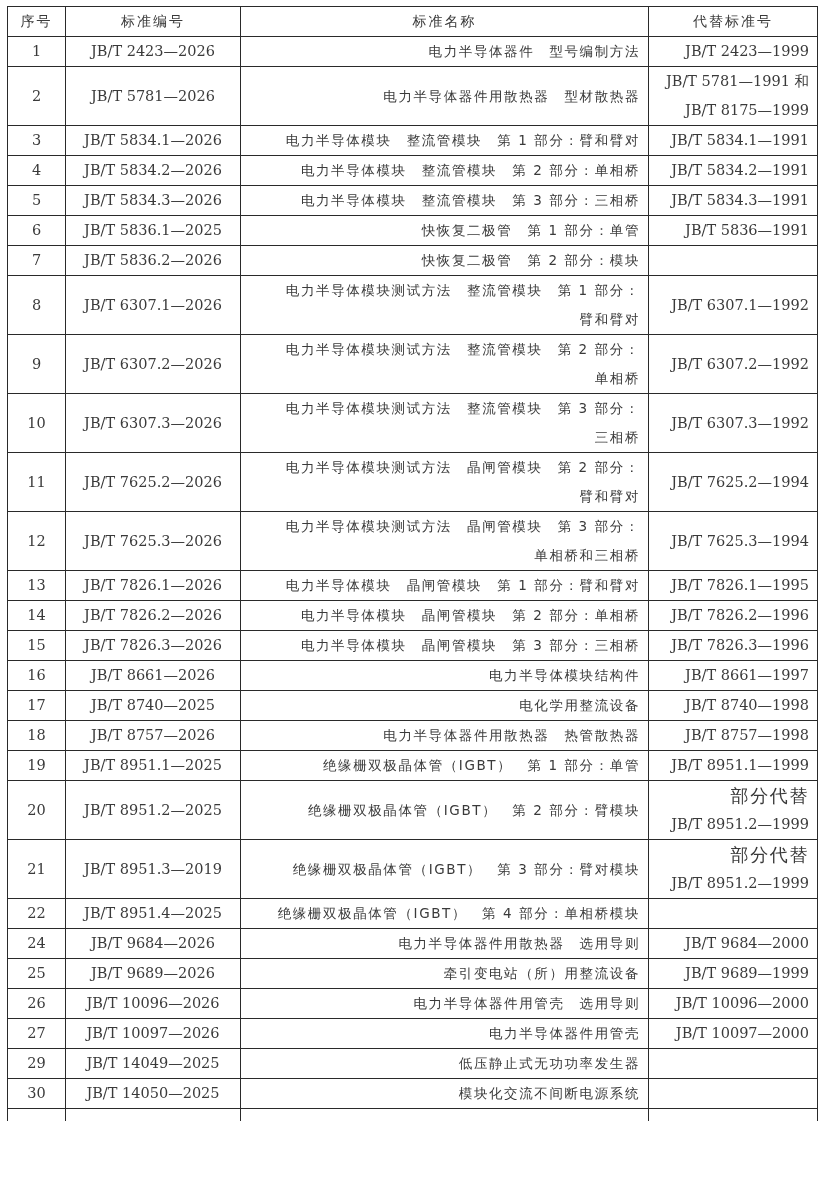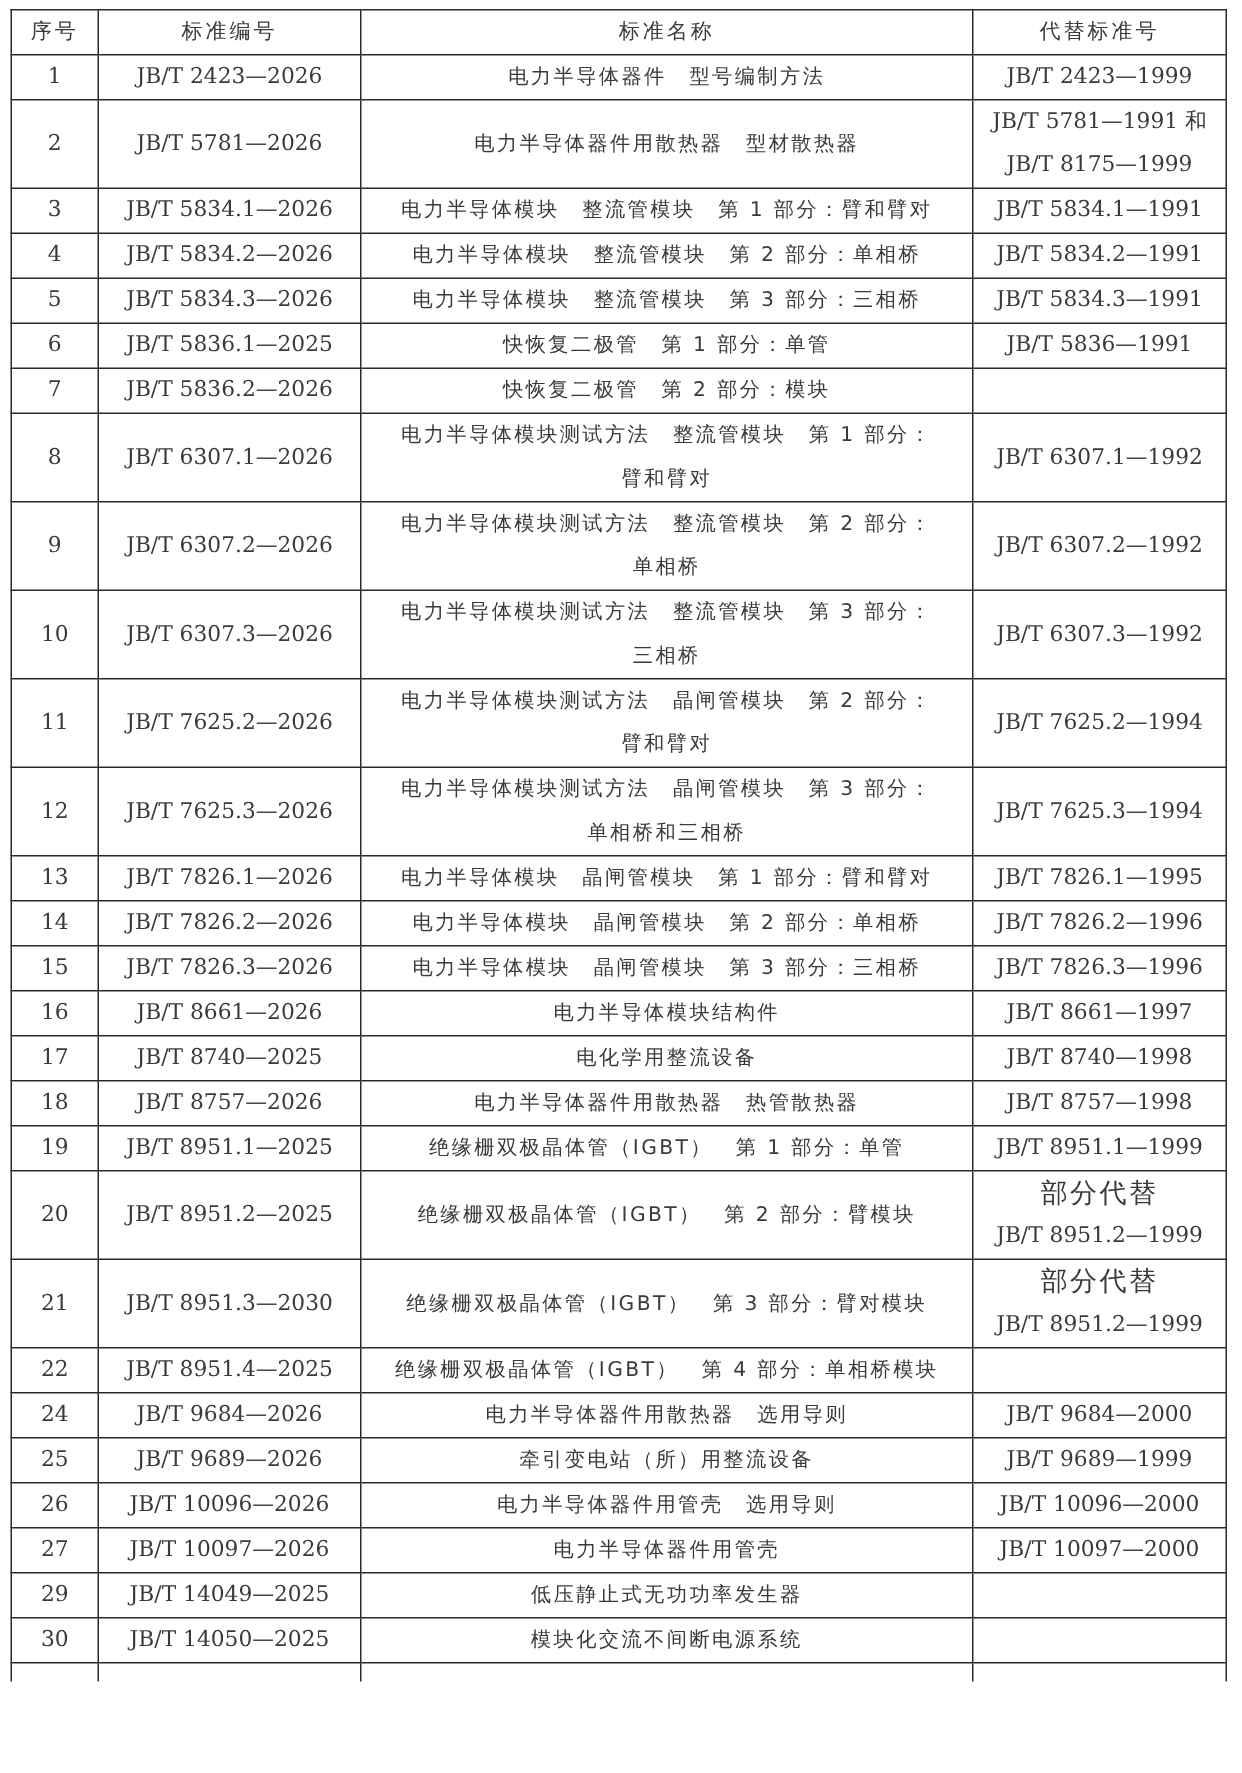--- a/index.html
+++ b/index.html
@@ -44,27 +44,27 @@
       font-weight: normal;
       text-align: center;
       height: 29px;
       letter-spacing: 2px;
       font-family: "DejaVu Sans", "Liberation Sans", sans-serif;
       font-size: 14px;
     }
     td.no { text-align: center; padding: 0; }
     td.code { text-align: center; }
     td.name {
-      text-align: center;
+      text-align: right;
       letter-spacing: 1.6px;
       font-family: "DejaVu Sans", "Liberation Sans", sans-serif;
       font-size: 13.5px;
       white-space: normal;
     }
-    td.rep { text-align: center; white-space: normal; }
+    td.rep { text-align: right; white-space: normal; }
     tr.single td { height: 29px; }
     tr.double td { height: 58px; }
     tr.partial td { height: 12px; border-bottom: none; }
     .line { display: block; line-height: 29px; }
     .rep .line.cn {
       font-family: "DejaVu Sans", "Liberation Sans", sans-serif;
       font-size: 18px;
       letter-spacing: 1.6px;
     }
   </style>
@@ -288,21 +288,21 @@
           <td class="name">
             <span class="line">绝缘栅双极晶体管（IGBT）　第 2 部分：臂模块</span>
           </td>
           <td class="rep">
             <span class="line cn">部分代替</span>
             <span class="line">JB/T 8951.2—1999</span>
           </td>
         </tr>
         <tr class="double">
           <td class="no">21</td>
-          <td class="code">JB/T 8951.3—2030</td>
+          <td class="code">JB/T 8951.3—2019</td>
           <td class="name">
             <span class="line">绝缘栅双极晶体管（IGBT）　第 3 部分：臂对模块</span>
           </td>
           <td class="rep">
             <span class="line cn">部分代替</span>
             <span class="line">JB/T 8951.2—1999</span>
           </td>
         </tr>
         <tr class="single">
           <td class="no">22</td>

